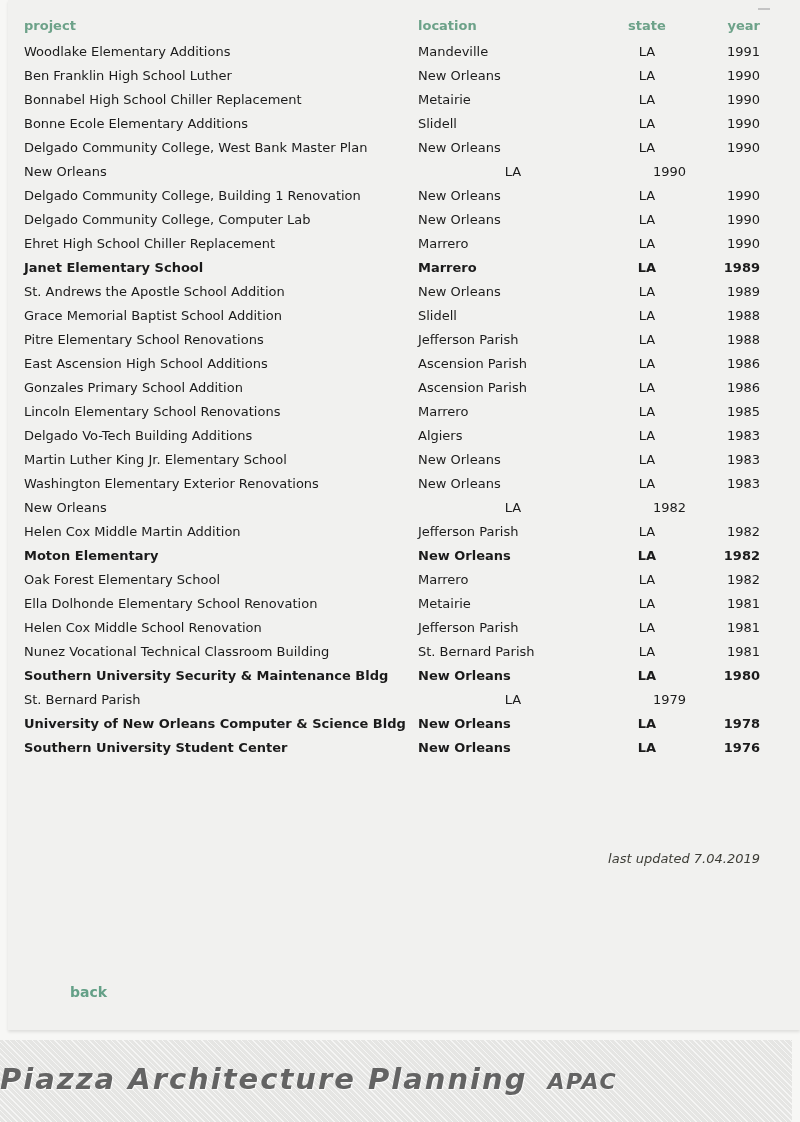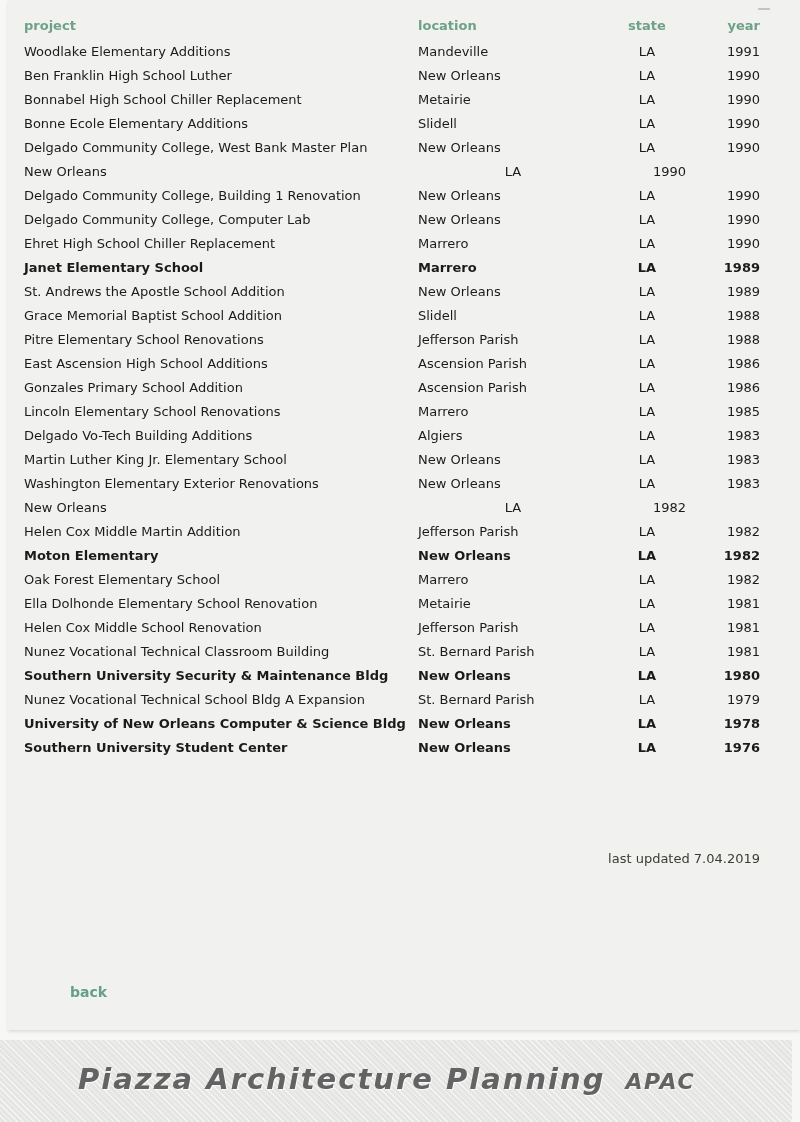--- a/index.html
+++ b/index.html
@@ -33,38 +33,38 @@
     white-space:nowrap;
   }
   .thead-row { color:#6da289; font-weight:700; margin-bottom:2px; }
   .tr { color:#1b1b1b; }
   .tr.bold { font-weight:700; }
   .td-state, .th-state { text-align:center; }
   .td-year, .th-year { text-align:right; }
 
   .last-updated {
     position:absolute; top:851px; right:40px;
-    font-size:13px; color:#3c3c35;
+    font-size:13px; font-style:italic; color:#3c3c35;
   }
 
   .back-link {
     position:absolute; left:62px; top:984px;
     font-size:14px; font-weight:700; color:#64a087;
     text-decoration:none; cursor:pointer;
   }
 
   
   .footer {
     position:absolute; left:0; top:1040px; width:792px; height:82px;
     background-color:#e9e9e7;
     background-image:repeating-linear-gradient(45deg,
       rgba(255,255,255,0.55) 0px, rgba(255,255,255,0.55) 1px,
       rgba(0,0,0,0.015) 1px, rgba(0,0,0,0.015) 4px);
     display:flex; align-items:baseline;
-    padding-left:78px; padding-top:22px;
+    padding-top:22px;
   }
   .footer-title {
     font-size:29px; font-weight:700; font-style:italic;
     letter-spacing:2px; color:#636363;
     text-shadow:1px 1px 1px rgba(255,255,255,0.8);
   }
   .footer-suffix {
     margin-left:20px;
     font-size:22px; font-weight:700; font-style:italic;
     letter-spacing:1.5px; color:#636363;
@@ -265,21 +265,20 @@
   </div>
 
   <div class="tr bold">
     <div class="td-project">Southern University Security &amp; Maintenance Bldg</div>
     <div class="td-location">New Orleans</div>
     <div class="td-state">LA</div>
     <div class="td-year">1980</div>
   </div>
 
   <div class="tr">
-    <div class="td-project">Nunez Vocational Technical School Bldg A Expansion</div>
     <div class="td-location">St. Bernard Parish</div>
     <div class="td-state">LA</div>
     <div class="td-year">1979</div>
   </div>
 
   <div class="tr bold">
     <div class="td-project">University of New Orleans Computer &amp; Science Bldg</div>
     <div class="td-location">New Orleans</div>
     <div class="td-state">LA</div>
     <div class="td-year">1978</div>

